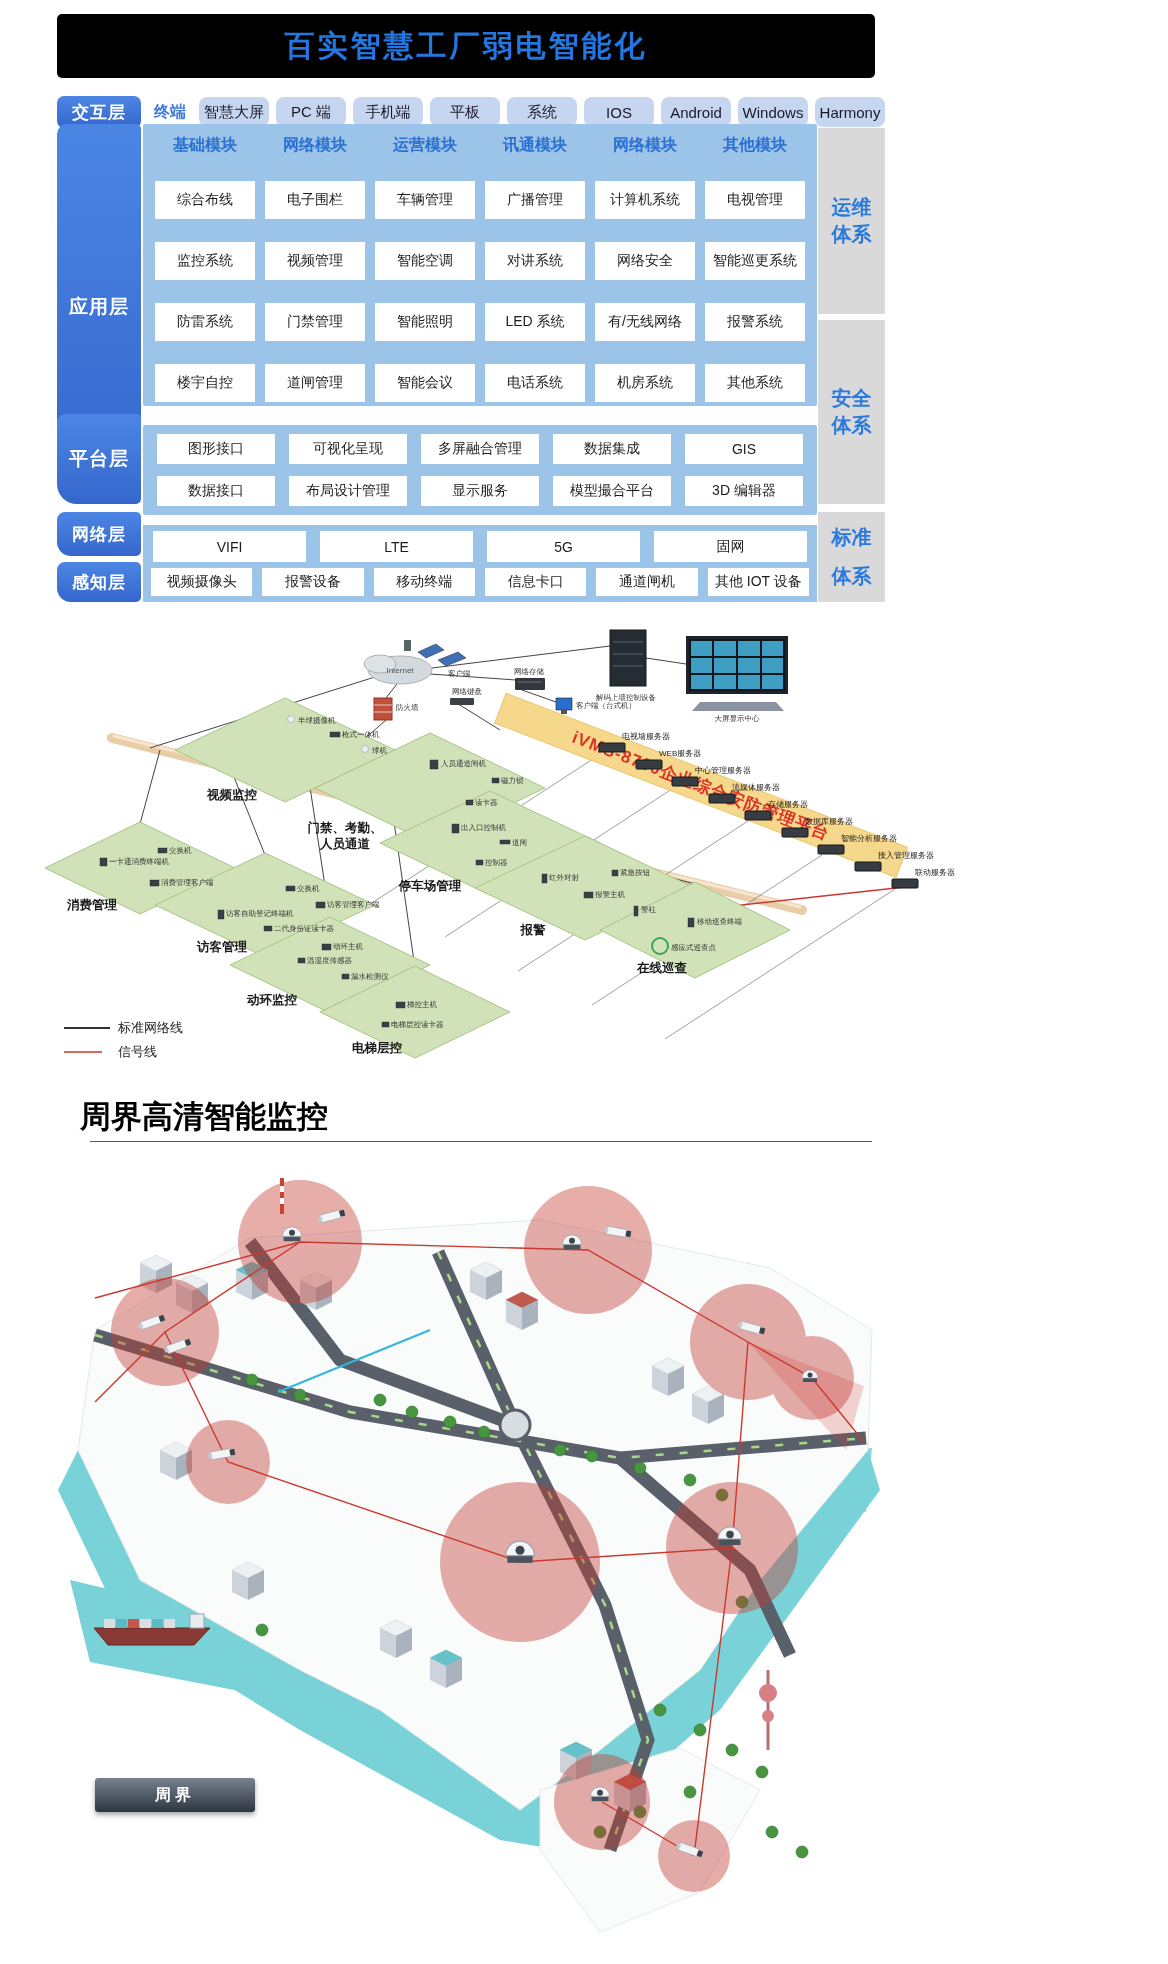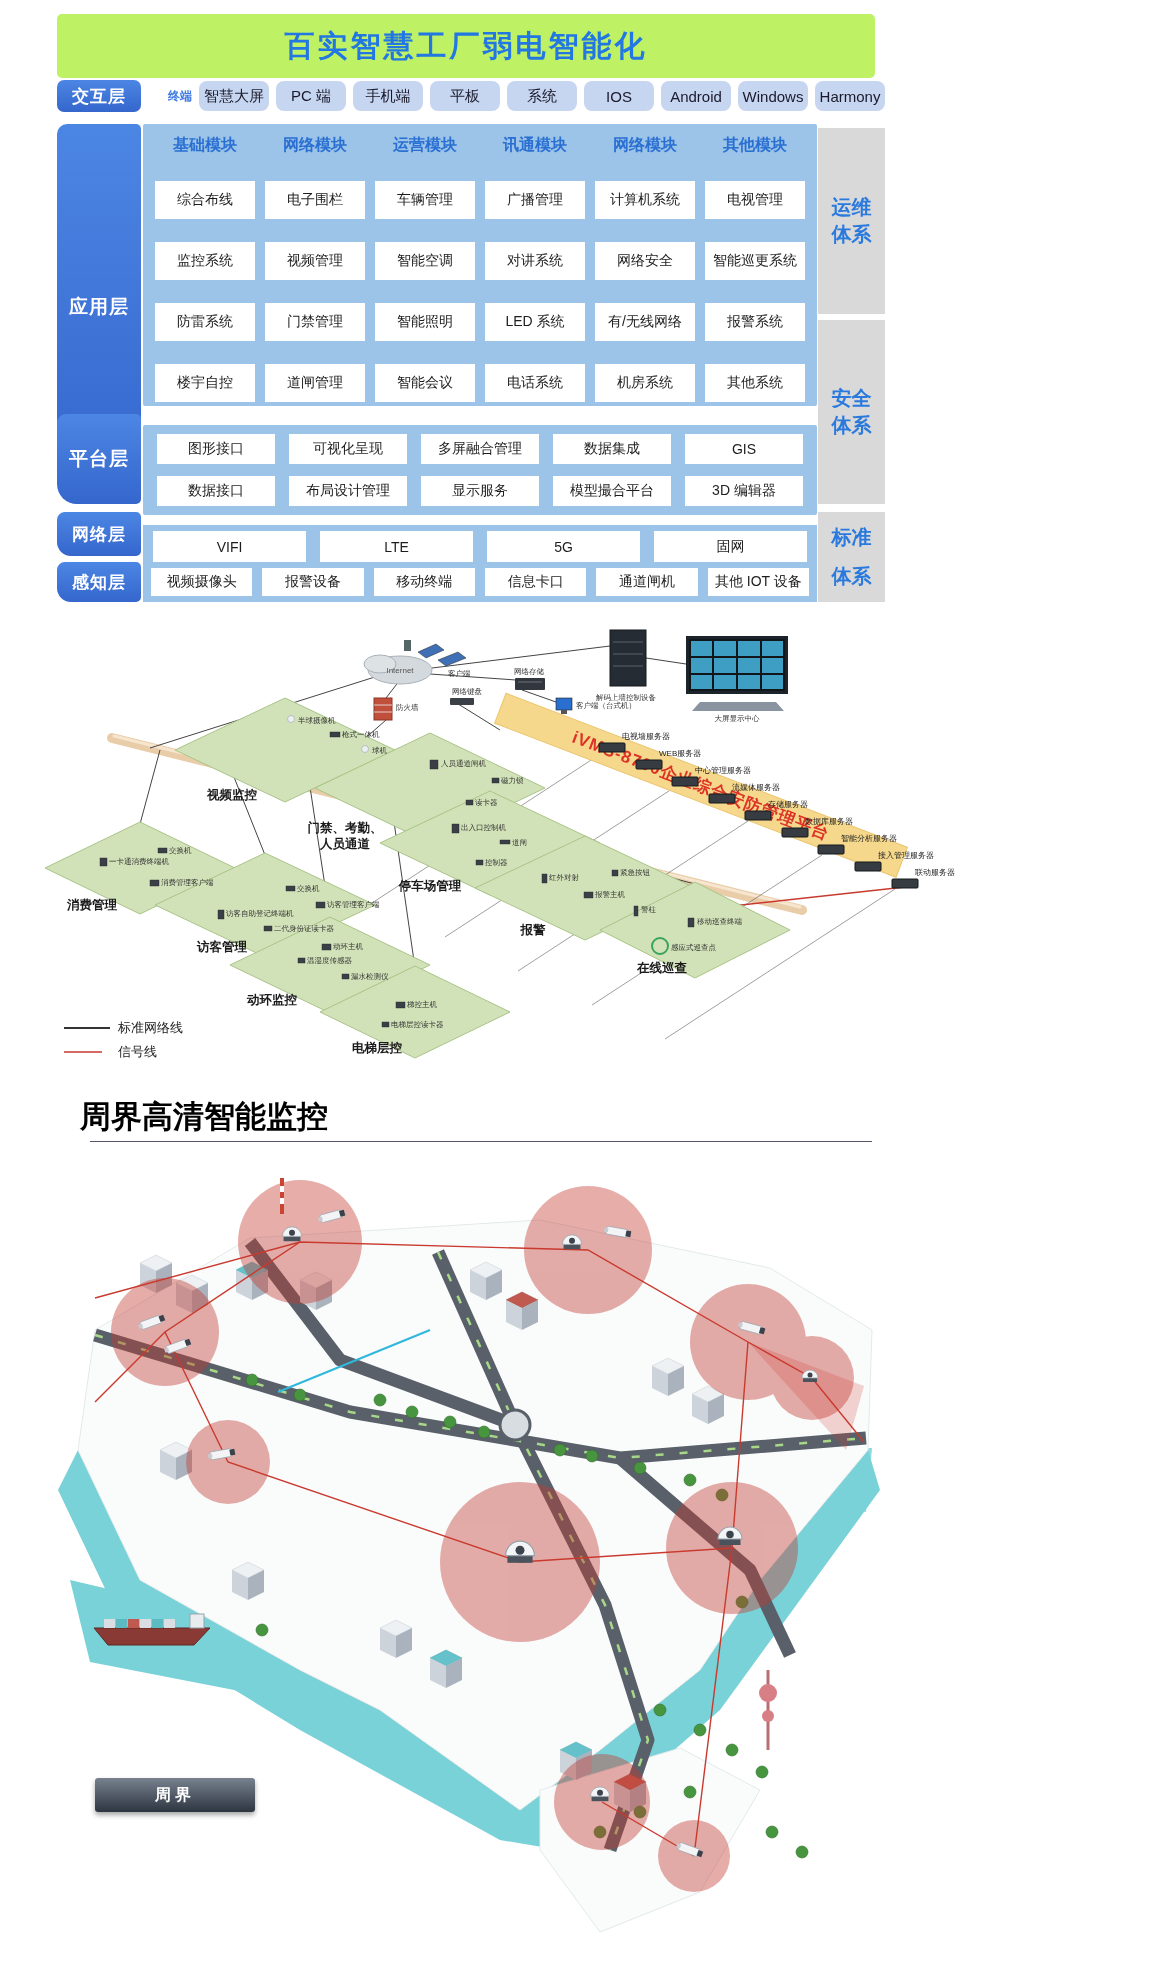--- a/index.html
+++ b/index.html
@@ -1,30 +1,30 @@
 <!DOCTYPE html>
 <html><head>
 <meta charset="utf-8">
 <style>
   html,body{margin:0;padding:0;background:#ffffff;}
   .page{position:relative;width:1168px;height:1964px;background:#fff;overflow:hidden;
         font-family:"Liberation Sans","DejaVu Sans",sans-serif;}
   .abs{position:absolute;}
   
-  .banner{left:57px;top:14px;width:818px;height:64px;background:#bef264;border-radius:5px;
+  .banner{left:57px;top:14px;width:818px;height:64px;background:#000000;border-radius:5px;
           display:flex;align-items:center;justify-content:center;}
   .banner-title{color:#2277e3;font-size:30px;font-weight:bold;letter-spacing:3px;}
   .layer-label{background:linear-gradient(180deg,#4c86e4,#3566cc);color:#fff;font-weight:bold;
                display:flex;align-items:center;justify-content:center;letter-spacing:1px;}
   .lbl-sm{width:84px;height:32px;border-radius:7px;font-size:17px;}
   .lbl-tall{width:84px;border-radius:10px 5px 5px 28px;font-size:19px;}
   .row-flex{display:flex;gap:7px;align-items:center;}
   .chip{background:#c7d6f0;border-radius:8px;height:30px;flex:1 1 0;display:flex;align-items:center;
         justify-content:center;font-size:15px;color:#19192b;}
-  .terminal-txt{color:#3f7be0;font-weight:bold;font-size:12px;width:44px;text-align:right;flex:0 0 auto;}
+  .terminal-txt{color:#3f7be0;font-weight:bold;font-size:16px;width:44px;text-align:center;flex:0 0 auto;}
   .panel{background:#9cc3e8;border-radius:2px;}
   .app-panel{left:86px;top:0;width:674px;height:282px;display:grid;
              grid-template-columns:repeat(6,1fr);grid-template-rows:26px 38px 38px 38px 38px;
              column-gap:10px;row-gap:23px;padding:8px 12px 0 12px;box-sizing:border-box;}
   .hdr{color:#2a6fd2;font-weight:bold;font-size:16px;display:flex;align-items:center;justify-content:center;}
   .cell{background:#ffffff;display:flex;align-items:center;justify-content:center;font-size:14px;color:#1d1d1d;
         white-space:nowrap;overflow:hidden;}
   .plat-panel{left:86px;top:11px;width:674px;height:90px;display:grid;grid-template-columns:repeat(5,1fr);
               grid-template-rows:30px 30px;column-gap:14px;row-gap:12px;padding:9px 14px;box-sizing:border-box;}
   .strip{left:86px;display:flex;gap:14px;padding:6px 10px;box-sizing:border-box;background:#9cc3e8;}
@@ -53,21 +53,21 @@
 </style>
 </head>
 <body>
 
 <div class="page">
 
   <div class="abs banner">
     <span class="banner-title">百实智慧工厂弱电智能化</span>
   </div>
 
-  <div class="abs row-flex" style="left:57px;top:80px;width:828px;height:32px;">
+  <div class="abs row-flex" style="left:57px;top:96px;width:828px;height:32px;">
     <div class="layer-label lbl-sm" style="flex:0 0 84px;">交互层</div>
     <span class="terminal-txt">终端</span>
     <div class="chip">智慧大屏</div>
     <div class="chip">PC 端</div>
     <div class="chip">手机端</div>
     <div class="chip">平板</div>
     <div class="chip">系统</div>
     <div class="chip">IOS</div>
     <div class="chip">Android</div>
     <div class="chip">Windows</div>

